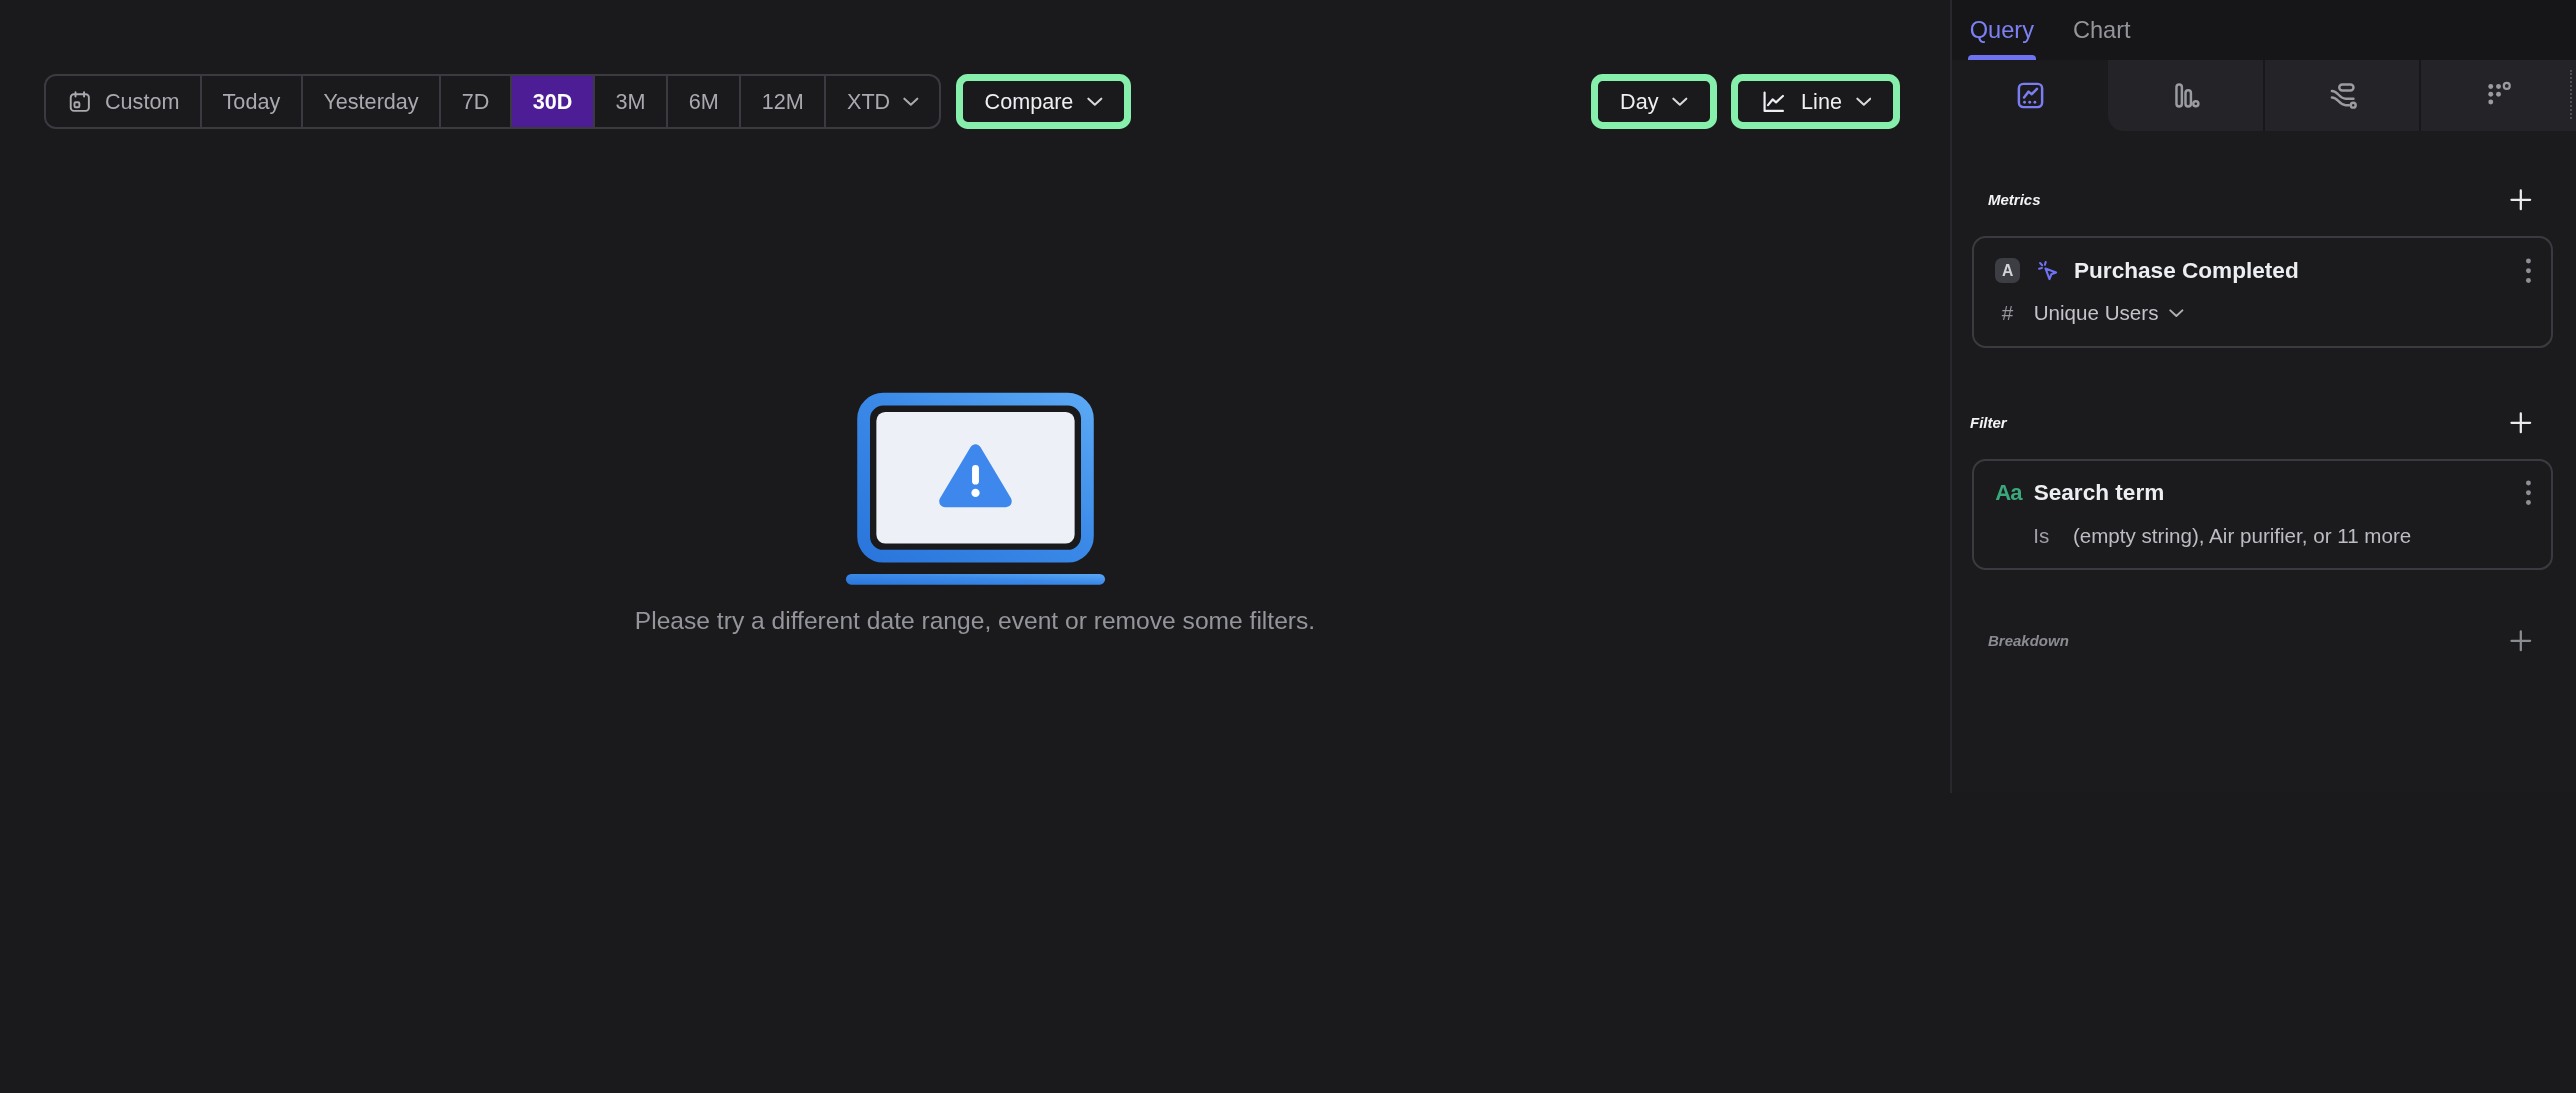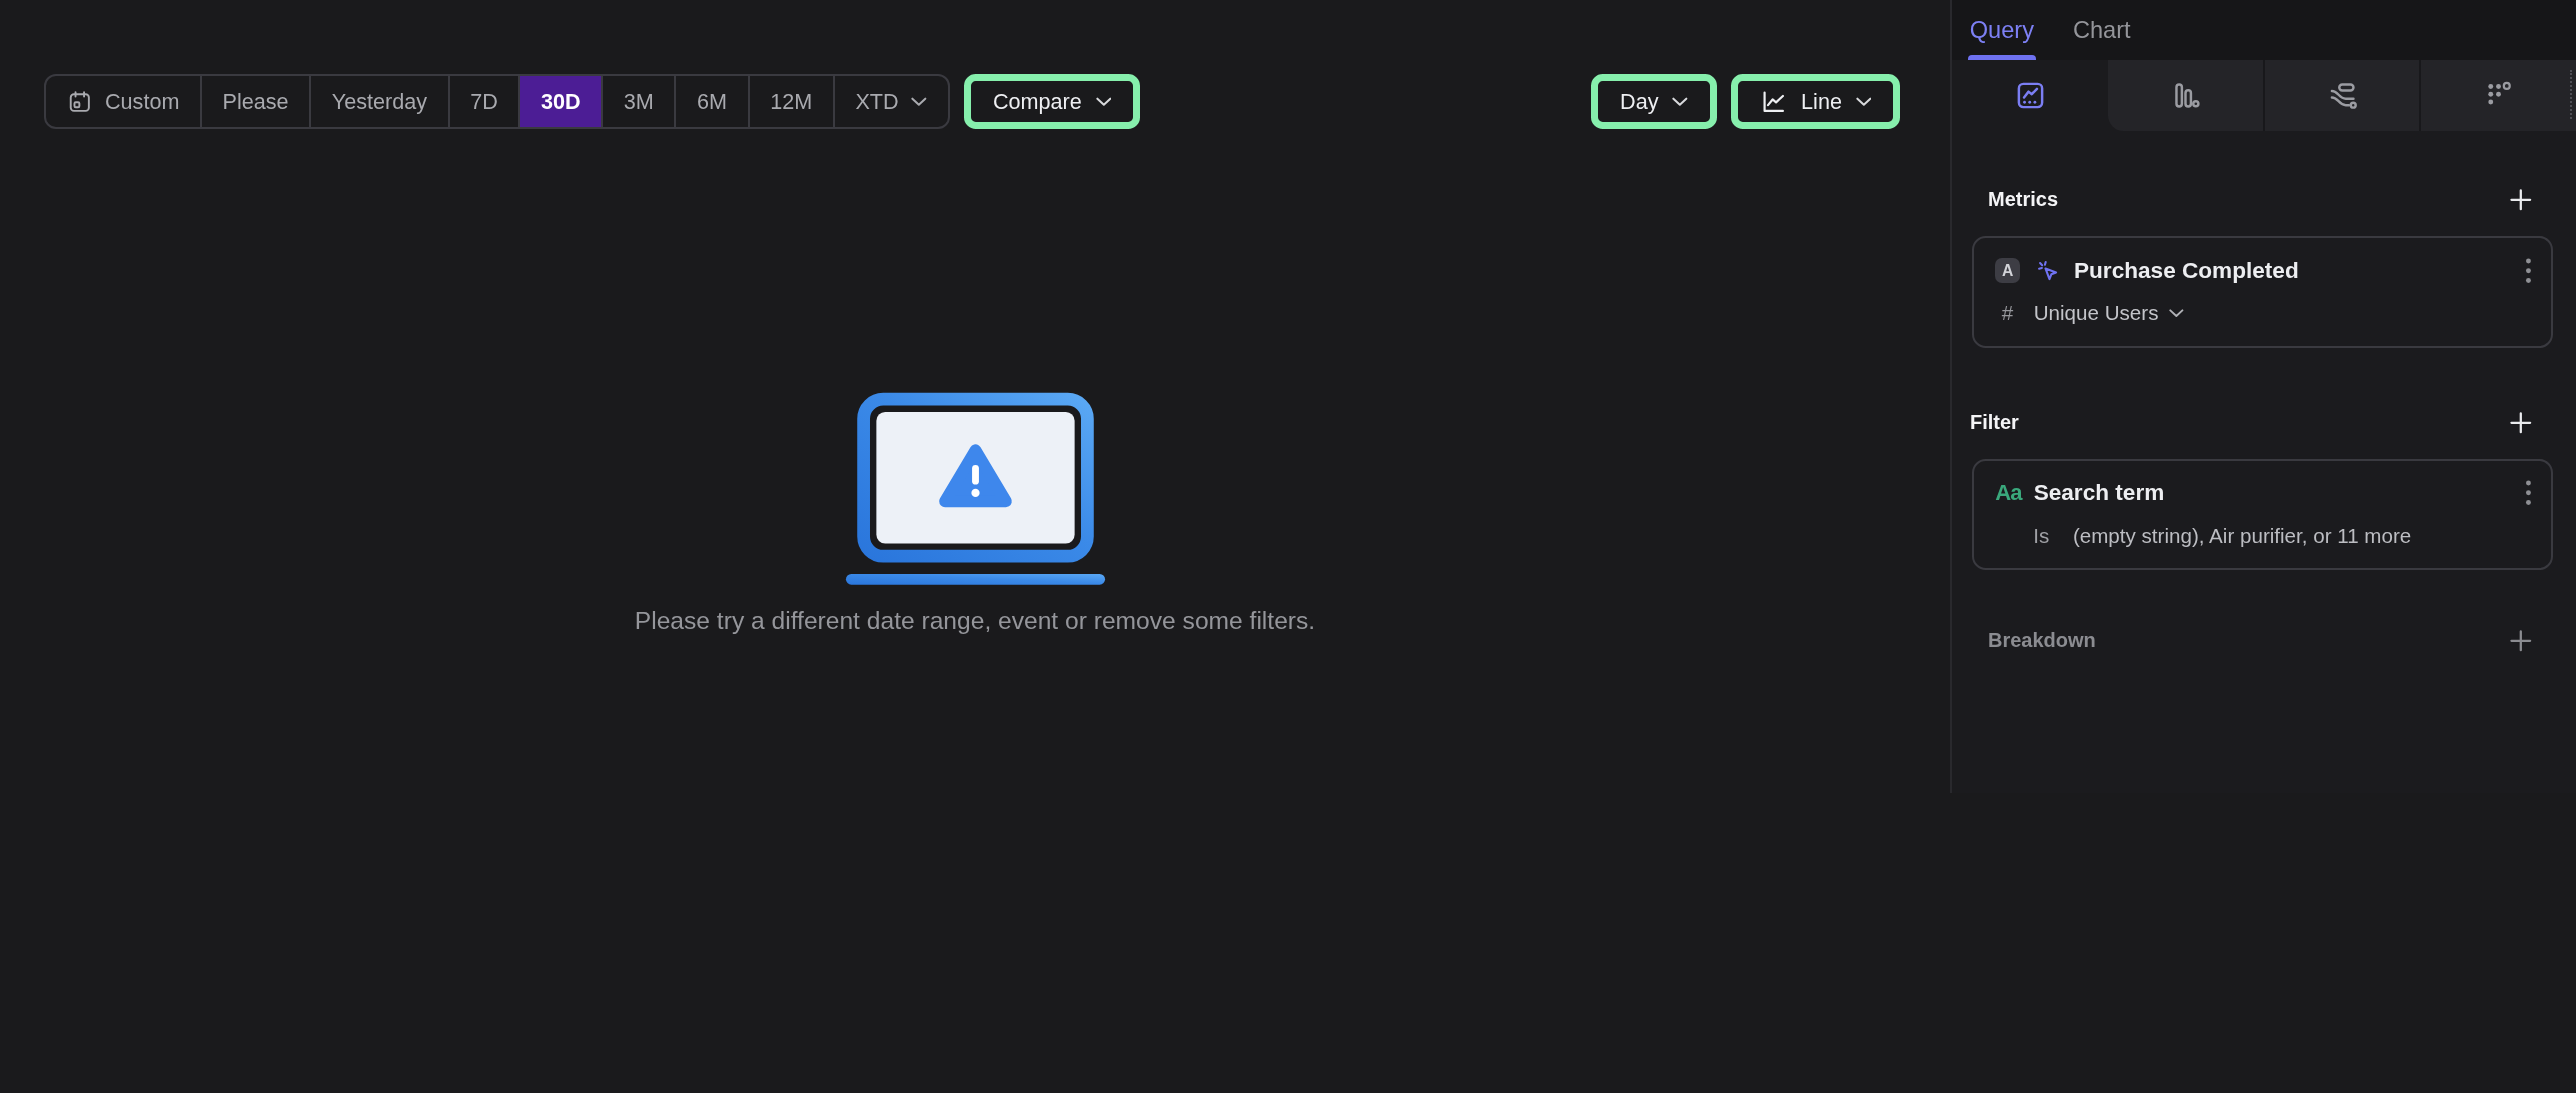--- a/index.html
+++ b/index.html
@@ -82,21 +82,21 @@
   .tile + .tile { border-left:2px solid #18181b; }
   .tiles::after {
     content:""; position:absolute; right:3.9px; top:9.8px; bottom:11.8px;
     border-right:2.9px dotted #4e4e55;
   }
 
   .sec-head {
     display:flex; align-items:center; justify-content:space-between;
     margin:0 42px 0 36px; height:29.5px;
   }
-  .sec-title { font-size:20px; font-weight:700; color:#f4f4f6; }
+  .sec-title { font-size:15px; font-weight:700; color:#f4f4f6;font-style:italic; }
   .sec-head.muted .sec-title { color:#8b8c91; }
   .icon-btn { background:none; border:none; cursor:pointer; display:flex; align-items:center; padding:0; }
 
   .card {
     margin:21.6px 22.6px 0 19.7px;
     border:2px solid #3a3a40; border-radius:13.8px;
     padding:18.7px 19.7px 20.6px 21.6px; cursor:pointer;
   }
   .card-row { display:flex; align-items:center; }
   .card-row.r2 { margin-top:16.7px; }
@@ -132,21 +132,21 @@
           <span class="chev" style="display:flex;">
             <svg width="25.6" height="25.6" viewBox="0 0 24 24" fill="none" stroke="#a9aaaf" stroke-width="1.8" stroke-linecap="round">
               <rect x="3.5" y="5" width="17" height="15.5" rx="3"></rect>
               <path d="M8 3v4 M16 3v4"></path>
               <rect x="7" y="12.5" width="4.6" height="4.6" rx="1.2"></rect>
             </svg>
           </span>
           <span>Custom</span>
         </div>
         <div class="seg-item">
-            <span>Please</span>
+            <span>Today</span>
           </div>
         <div class="seg-item">
             <span>Yesterday</span>
           </div>
         <div class="seg-item">
             <span>7D</span>
           </div>
         <div class="seg-item selected">
             <span>30D</span>
           </div>

